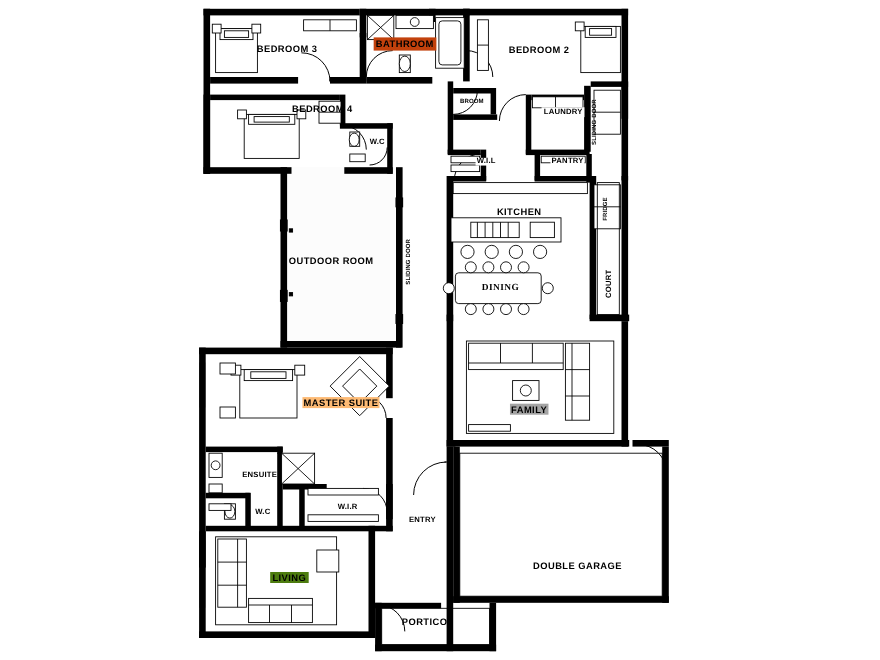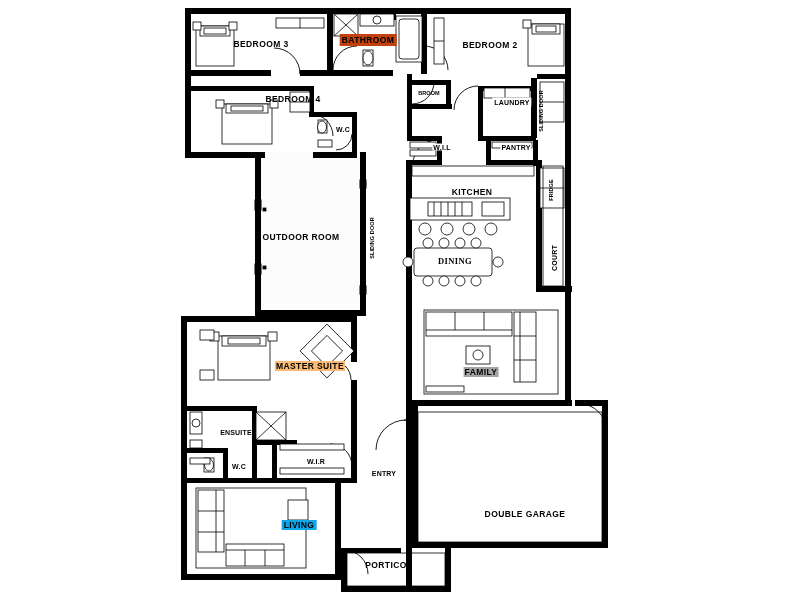--- a/index.html
+++ b/index.html
@@ -420,16 +420,16 @@
   <div class="room-label tiny vert" style="left:372px;top:238px;">SLIDING DOOR</div>
   <div class="room-label" style="left:455px;top:261px;font-family:Liberation Serif, serif;">DINING</div>
   <div class="room-label small vert" style="left:554px;top:258px;">COURT</div>
   <div class="room-label" style="left:310px;top:366px;background:#fdba74;padding:0 1px;">MASTER SUITE</div>
   <div class="room-label" style="left:481px;top:372px;background:#a3a3a3;padding:0 1px;">FAMILY</div>
   <div class="room-label small" style="left:236px;top:432px;">ENSUITE</div>
   <div class="room-label small" style="left:239px;top:466px;">W.C</div>
   <div class="room-label small" style="left:316px;top:461px;">W.I.R</div>
   <div class="room-label small" style="left:384px;top:473px;">ENTRY</div>
   <div class="room-label" style="left:525px;top:466px;margin-top:48px;">DOUBLE GARAGE</div>
-  <div class="room-label" style="left:263px;top:525px;background:#0ea5e9;padding:0 2px;margin-left:36px;">LIVING</div>
+  <div class="room-label" style="left:263px;top:525px;background:#4d7c0f;padding:0 2px;">LIVING</div>
   <div class="room-label" style="left:386px;top:565px;">PORTICO</div>
 
 </div>
 
 </body></html>

